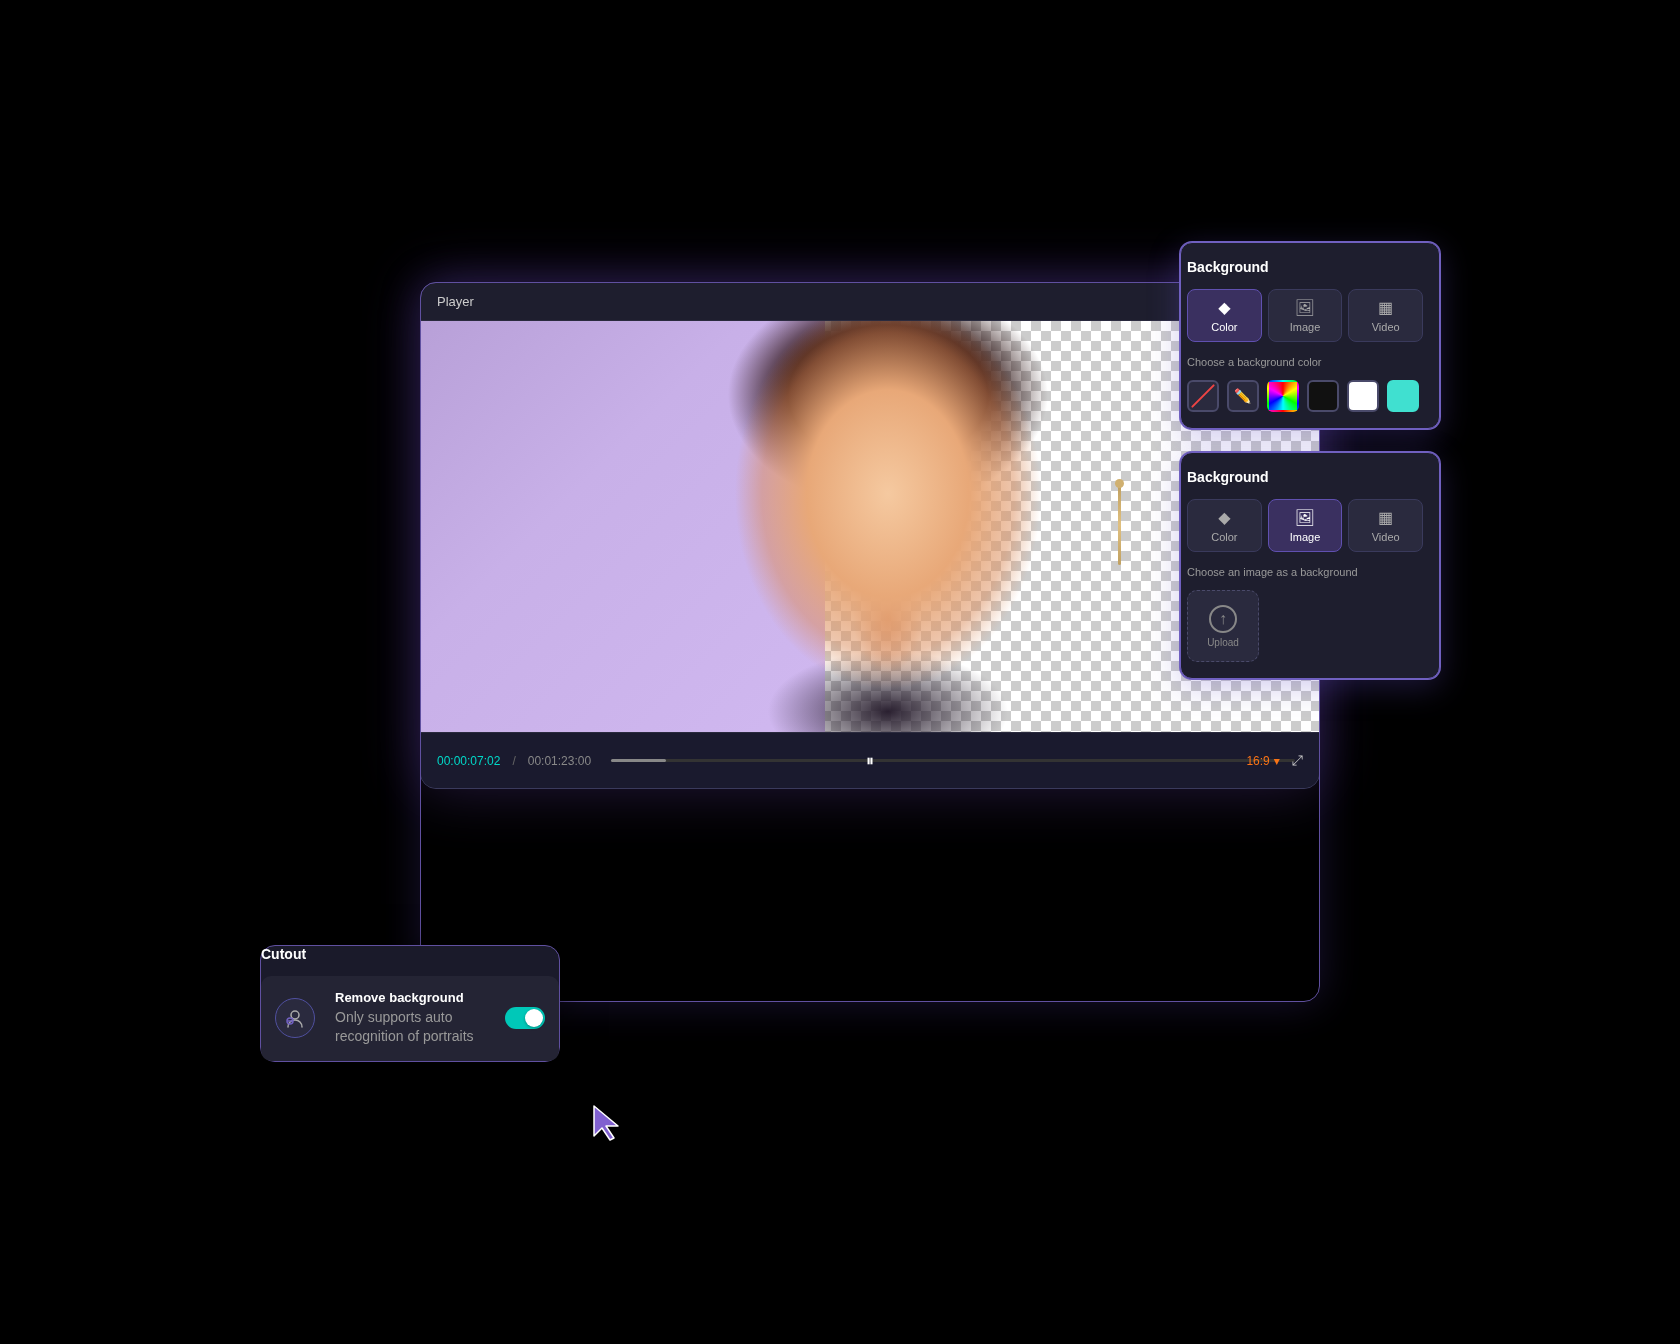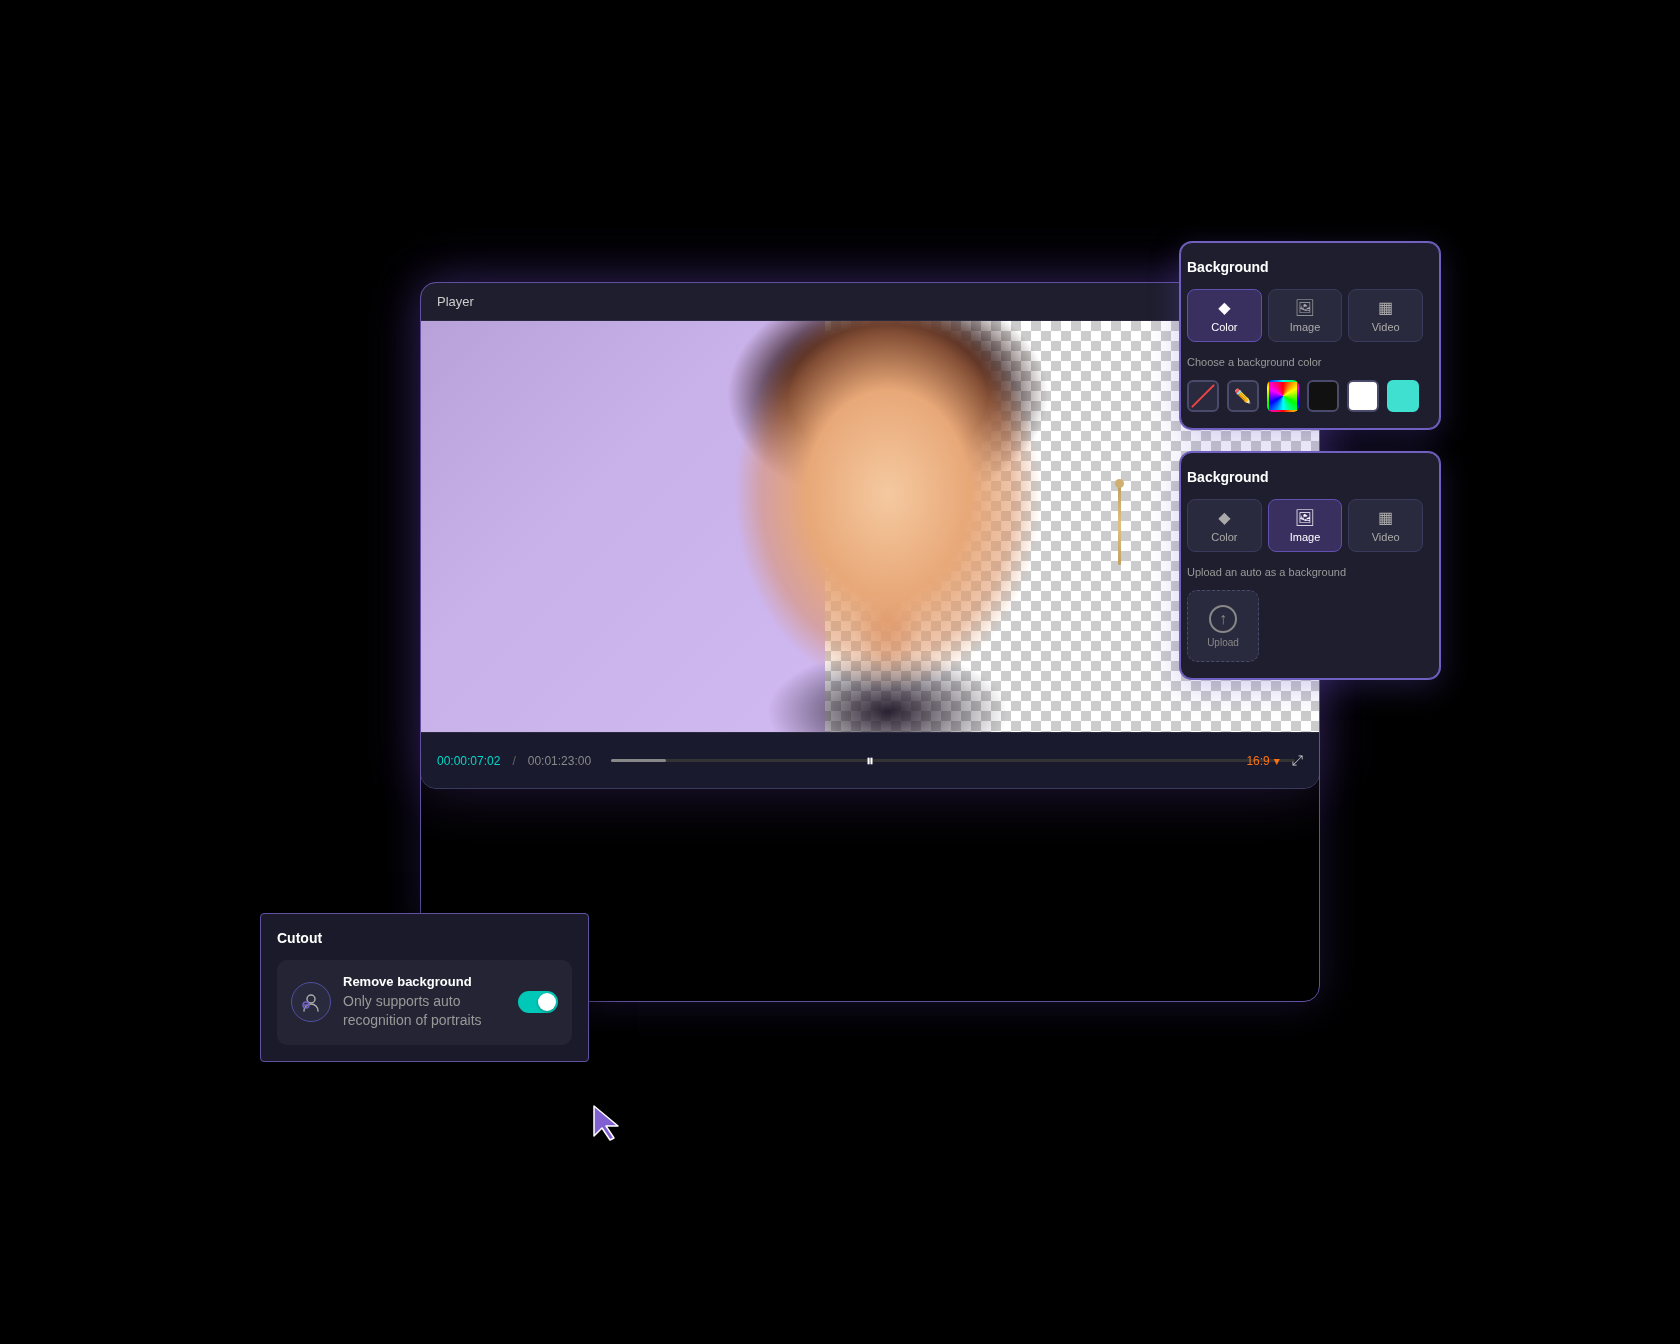--- a/index.html
+++ b/index.html
@@ -312,43 +312,42 @@
       align-items: center;
       justify-content: center;
       font-size: 16px;
     }
 
     
     .cutout-panel {
       position: absolute;
       bottom: 60px;
       left: -30px;
-      width: 329px;
+      width: 300px;
       background: #1a1a2a;
-      border-radius: 4px;
+      border-radius: 15px;
       border: 1.5px solid #6050a0;
-      padding: 16px;
       box-shadow: 0 8px 40px rgba(0,0,0,0.6);
       z-index: 20;
     }
 
     .cutout-title {
       color: #fff;
       font-size: 14px;
       font-weight: 700;
       margin-bottom: 14px;
     }
 
     .cutout-item {
       background: #242434;
       border-radius: 10px;
       padding: 14px;
       display: flex;
       align-items: center;
-      gap: 12px;
+      gap: 20px;
     }
 
     .cutout-icon-wrap {
       width: 40px;
       height: 40px;
       border-radius: 50%;
       background: #2a2a3e;
       border: 1.5px solid #5050a0;
       display: flex;
       align-items: center;
@@ -571,21 +570,21 @@
       <div class="tab-btn active">
         <span class="tab-icon">🖼</span>
         <span>Image</span>
       </div>
       <div class="tab-btn">
         <span class="tab-icon">▦</span>
         <span>Video</span>
       </div>
     </div>
 
-    <div class="panel-subtitle">Upload an auto as a background</div>
+    <div class="panel-subtitle">Choose an image as a background</div>
 
     <div class="upload-area">
       <div class="upload-icon-circle">↑</div>
       <span>Upload</span>
     </div>
   </div>
 
   <div class="cutout-panel">
     <div class="cutout-title">Cutout</div>
 

